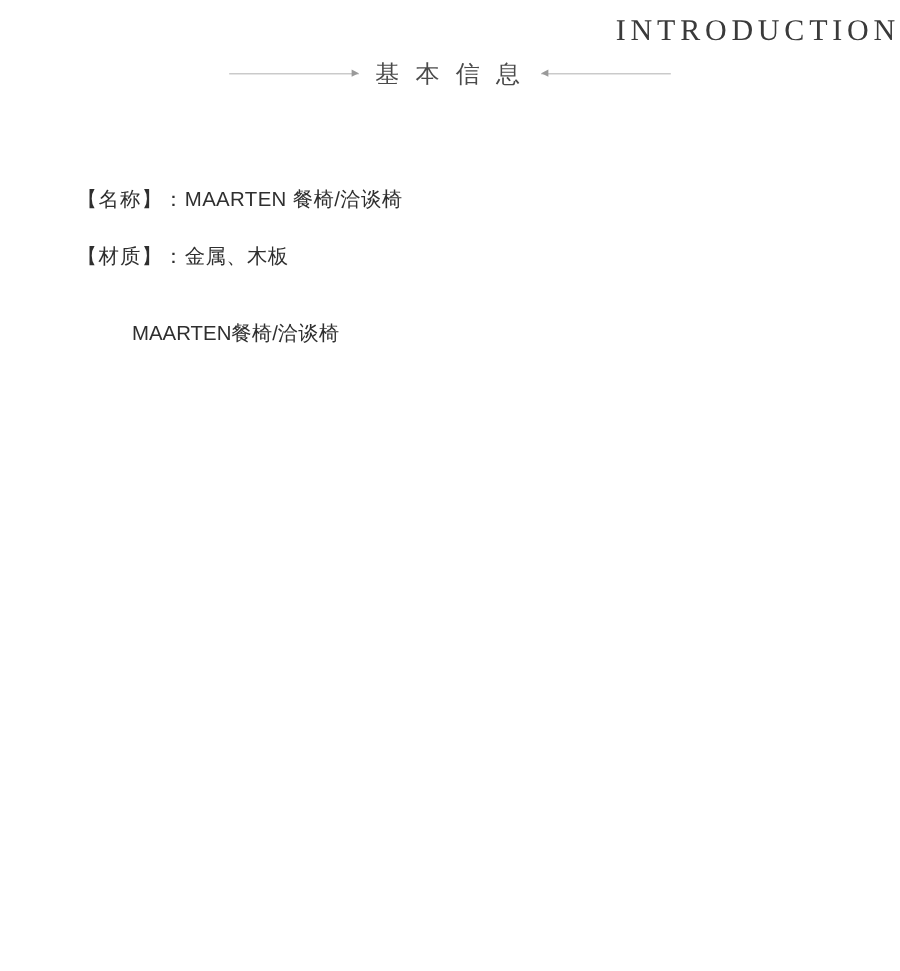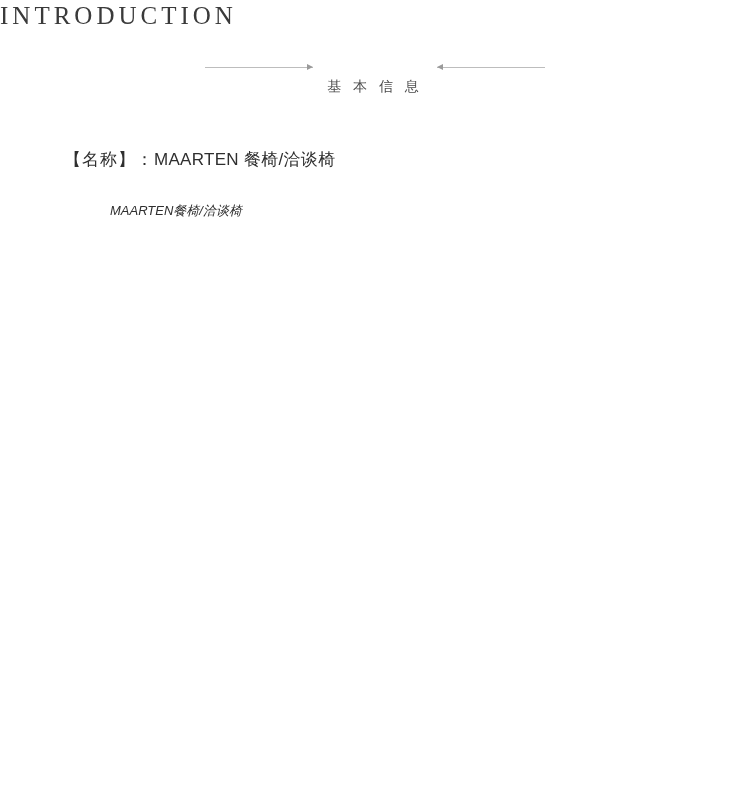--- a/index.html
+++ b/index.html
@@ -11,42 +11,42 @@
     height: 809px;
     background: #ffffff;
     font-family: "Liberation Sans", sans-serif;
     color: #333333;
     overflow: hidden;
     position: relative;
   }
 
   
   .header {
-    text-align: left;
+    padding-top: 10px;
+    text-align: right;
   }
   .header-title {
     font-family: "Liberation Serif", serif;
     font-size: 25px;
     letter-spacing: 4px;
     color: #3a3a3a;
     line-height: 32px;
   }
   .header-sub-wrap {
     display: flex;
     align-items: center;
     justify-content: center;
     margin-top: 6px;
   }
   .header-sub {
-    font-size: 14px;
+    font-size: 20px;
     letter-spacing: 4px;
     color: #4a4a4a;
     padding: 0 14px;
     white-space: nowrap;
-    margin-top: 40px;
   }
   .rule-line {
     height: 1px;
     background: #bdbdbd;
     width: 108px;
     position: relative;
   }
   .rule-line.left::after,
   .rule-line.right::before {
     content: "";
@@ -61,43 +61,42 @@
     right: 0;
     border-left: 6px solid #9a9a9a;
   }
   .rule-line.right::before {
     left: 0;
     border-right: 6px solid #9a9a9a;
   }
 
   
   .specs {
-    margin-top: 52px;
+    margin-top: 80px;
     padding-left: 64px;
   }
   .spec-row {
     font-size: 17px;
     color: #2f2f2f;
     line-height: 24px;
     margin-bottom: 23px;
     letter-spacing: 0.2px;
   }
   .spec-label {
     letter-spacing: 1px;
   }
   .spec-value {
     letter-spacing: 0.3px;
   }
 
   .product-name {
-    margin-top: 30px;
+    margin-top: 40px;
     padding-left: 110px;
-    font-size: 13px;
+    font-size: 17px;
     color: #2f2f2f;
-    font-style: italic;
   }
 
   
   .drawing {
     position: relative;
     margin-top: 44px;
     height: 320px;
   }
 </style>
 </head>
@@ -108,20 +107,23 @@
   <div class="header-sub-wrap">
     <div class="rule-line left"></div>
     <div class="header-sub">基 本 信 息</div>
     <div class="rule-line right"></div>
   </div>
 </div>
 
 <div class="specs">
   <div class="spec-row">
     <span class="spec-label">【名称】：</span><span class="spec-value">MAARTEN 餐椅/洽谈椅</span>
+  </div>
+  <div class="spec-row">
+    <span class="spec-label">【材质】：</span><span class="spec-value">金属、木板</span>
   </div>
 </div>
 
 <div class="product-name">MAARTEN餐椅/洽谈椅</div>
 
 <div class="drawing">
 
   
   
   

